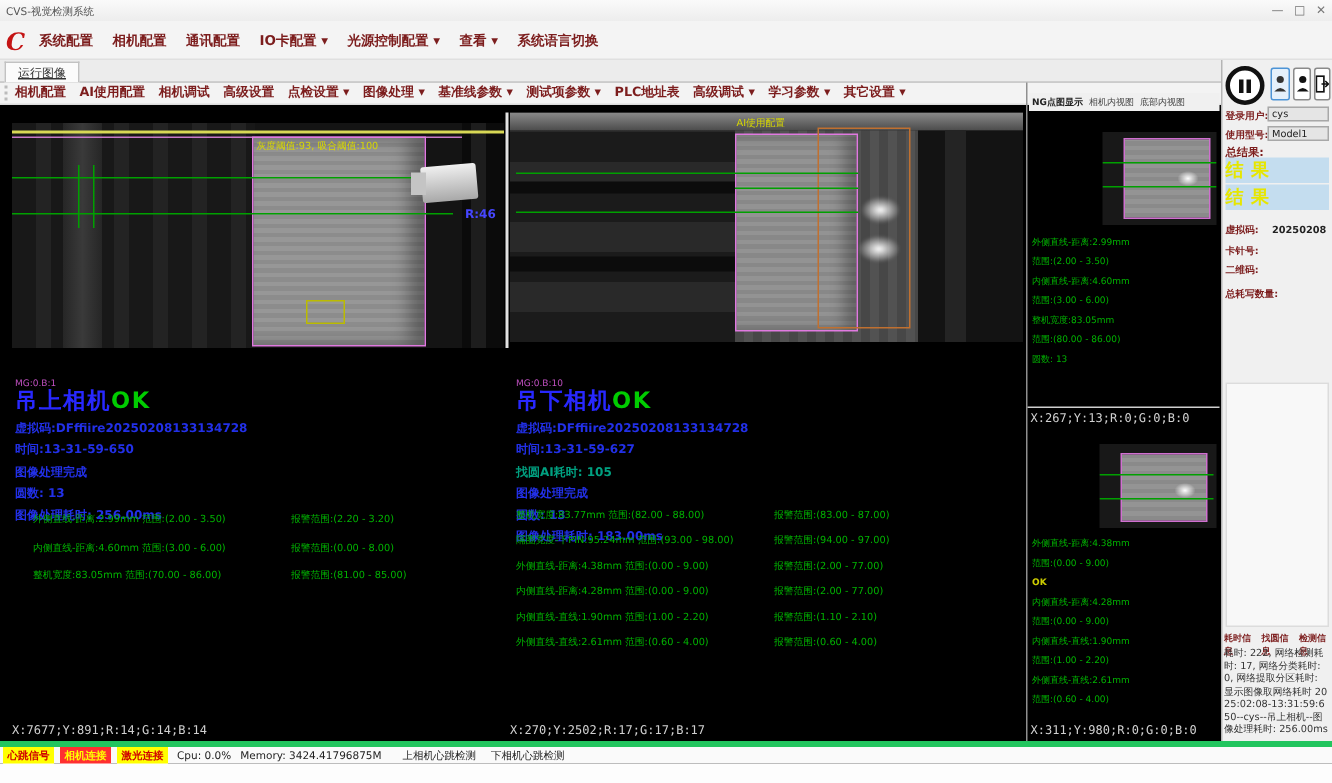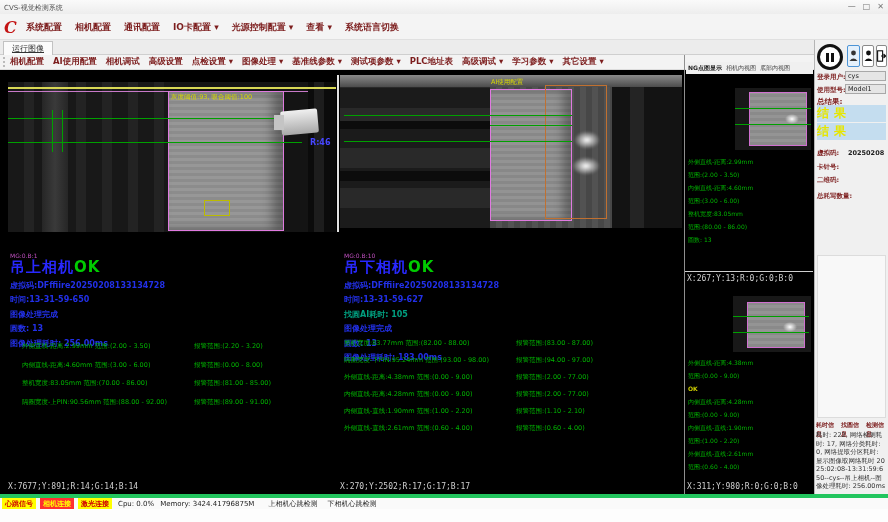--- a/index.html
+++ b/index.html
@@ -268,24 +268,20 @@
         <span class="rcol">报警范围:(2.20 - 3.20)</span>
       </div>
       <div class="mrow">
         <span class="lcol">内侧直线-距离:4.60mm 范围:(3.00 - 6.00)</span>
         <span class="rcol">报警范围:(0.00 - 8.00)</span>
       </div>
       <div class="mrow">
         <span class="lcol">整机宽度:83.05mm 范围:(70.00 - 86.00)</span>
         <span class="rcol">报警范围:(81.00 - 85.00)</span>
       </div>
-      <div class="mrow">
-        <span class="lcol">隔圈宽度-上PIN:90.56mm 范围:(88.00 - 92.00)</span>
-        <span class="rcol">报警范围:(89.00 - 91.00)</span>
-      </div>
     </div>
   <div class="abs coords" id="coord-left">X:7677;Y:891;R:14;G:14;B:14</div>
 
   <div class="abs vsep1"></div>
 
   <div class="abs textblock" id="text-mid">
     <div class="mg-text">MG:0.B:10</div>
     <div class="cam-title">
       <span class="t-blue">吊下相机</span><span class="t-ok">OK</span>
     </div>

